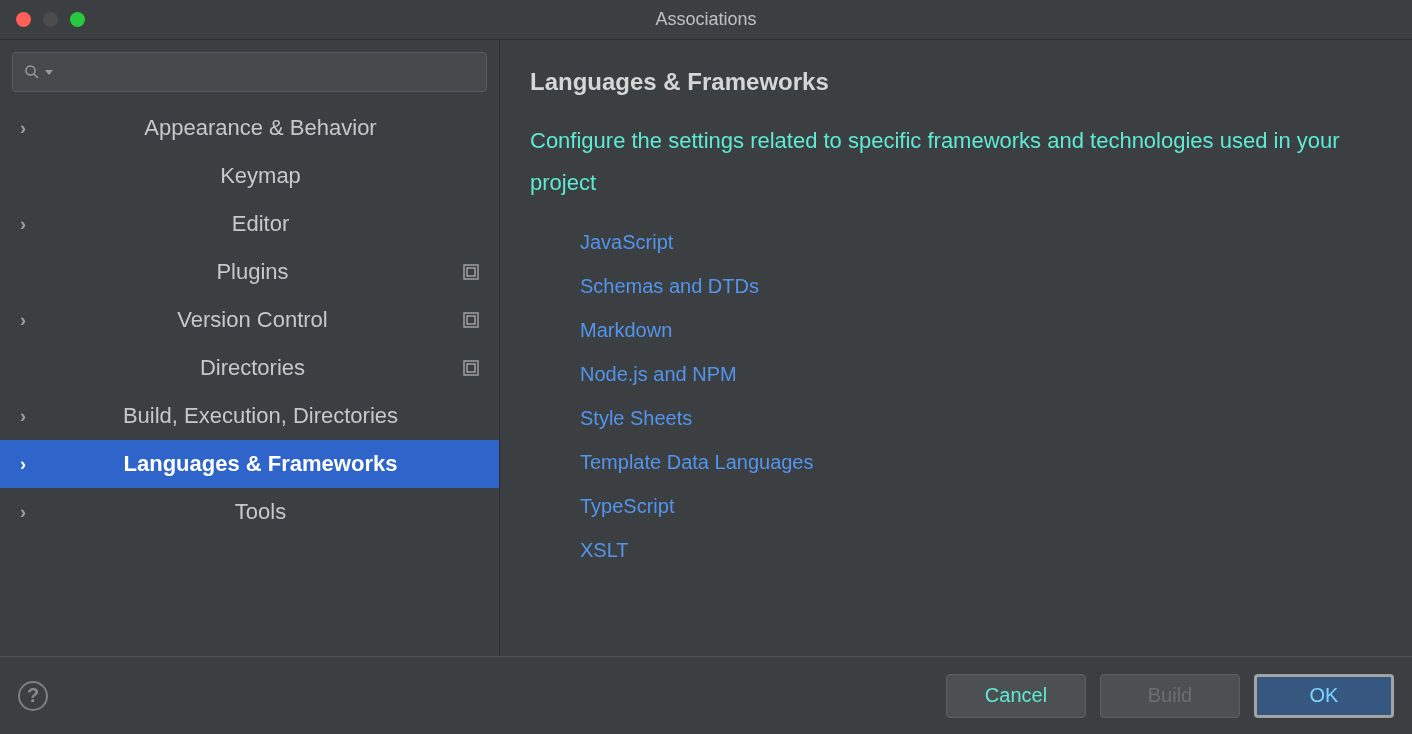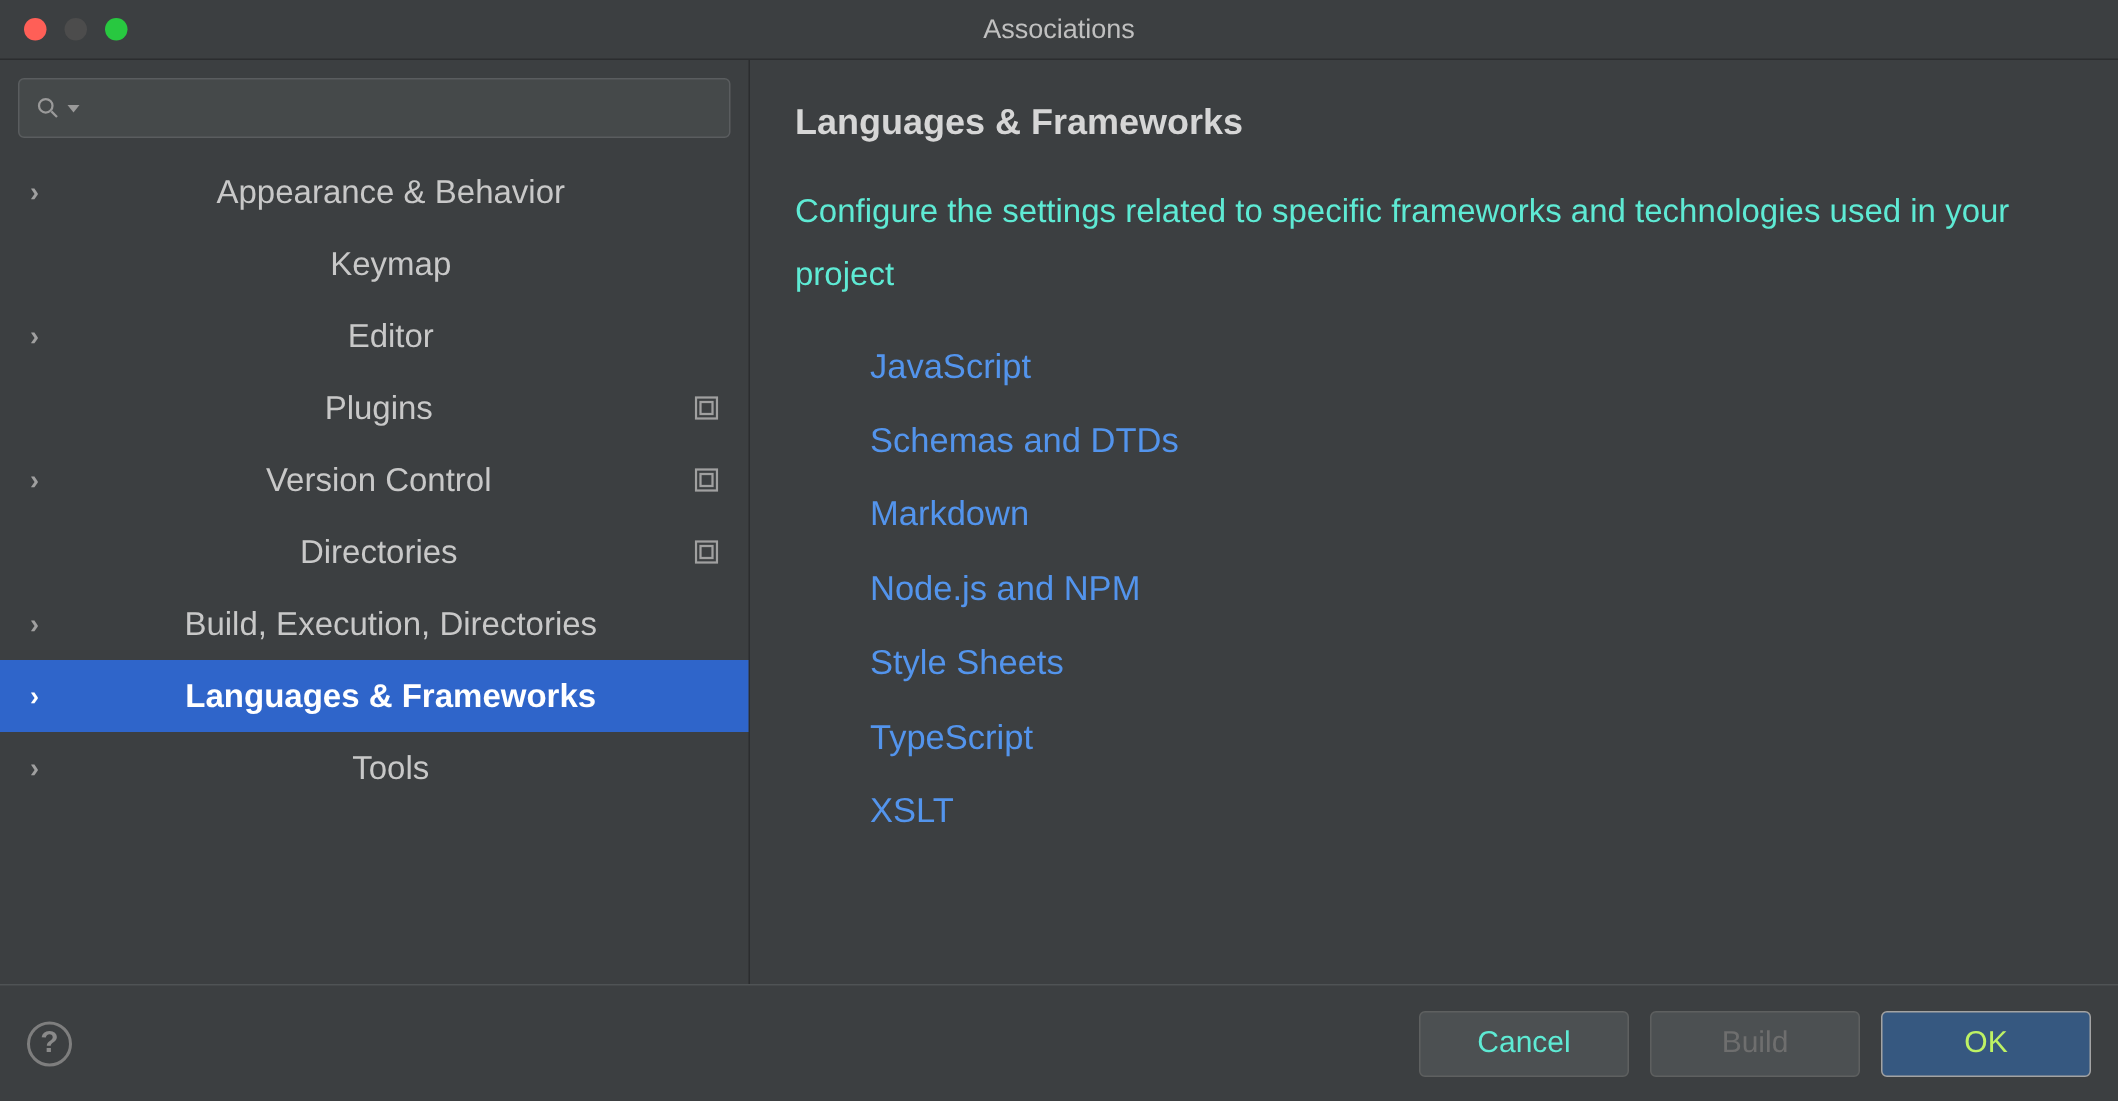--- a/index.html
+++ b/index.html
@@ -157,21 +157,21 @@
       padding-right: 30px;
     }
     .links {
       padding-left: 50px;
       display: flex;
       flex-direction: column;
       gap: 8px;
     }
     .links a {
       color: #5394ec;
-      font-size: 23px;
+      font-size: 20px;
       text-decoration: none;
       line-height: 1.8;
     }
     .footer {
       height: 78px;
       border-top: 1px solid #4f5355;
       display: flex;
       align-items: center;
       padding: 0 18px;
     }
@@ -200,22 +200,22 @@
       cursor: pointer;
       background: #4c5052;
       border: 1px solid #5e6060;
       color: #5eead4;
     }
     .btn.disabled {
       color: #6e6e6e;
     }
     .btn.primary {
       background: #365880;
-      border: 1px solid #a3a3a3;
-      color: #bef264;
+      border: 3px solid #a3a3a3;
+      color: #7dd3fc;
     }
   </style>
 </head>
 <body>
 
 <div class="titlebar">
   <div class="traffic-lights">
     <div class="dot red"></div>
     <div class="dot grey"></div>
     <div class="dot green"></div>
@@ -296,20 +296,21 @@
 
   <div class="content">
     <div class="content-title">Languages &amp; Frameworks</div>
     <div class="content-desc">Configure the settings related to specific frameworks and technologies used in your project</div>
     <div class="links" id="links">
         <a href="#">JavaScript</a>
         <a href="#">Schemas and DTDs</a>
         <a href="#">Markdown</a>
         <a href="#">Node.js and NPM</a>
         <a href="#">Style Sheets</a>
+        <a href="#">Template Data Languages</a>
         <a href="#">TypeScript</a>
         <a href="#">XSLT</a>
       </div>
   </div>
 
 </div>
 
 <div class="footer">
   <div class="help">?</div>
   <div class="spacer"></div>

